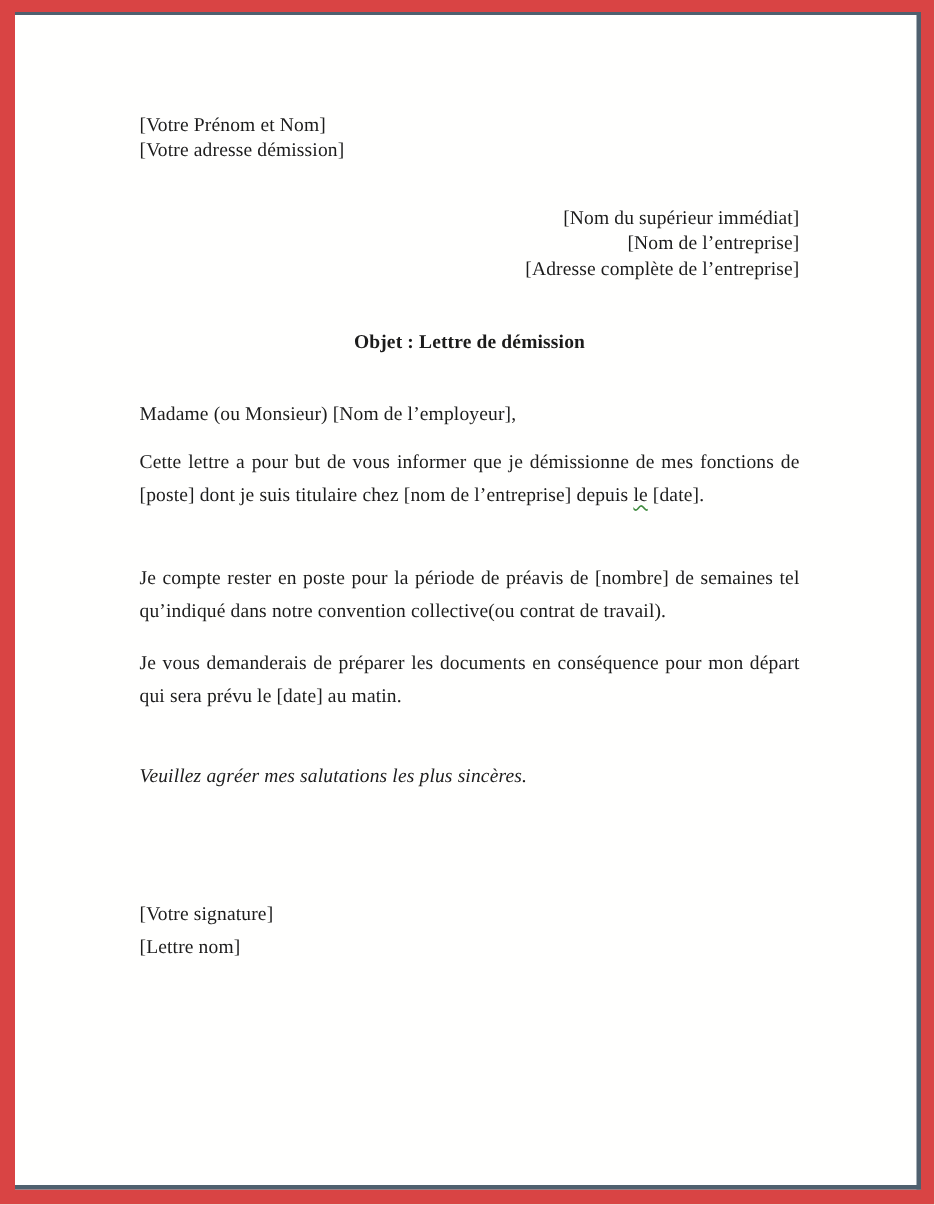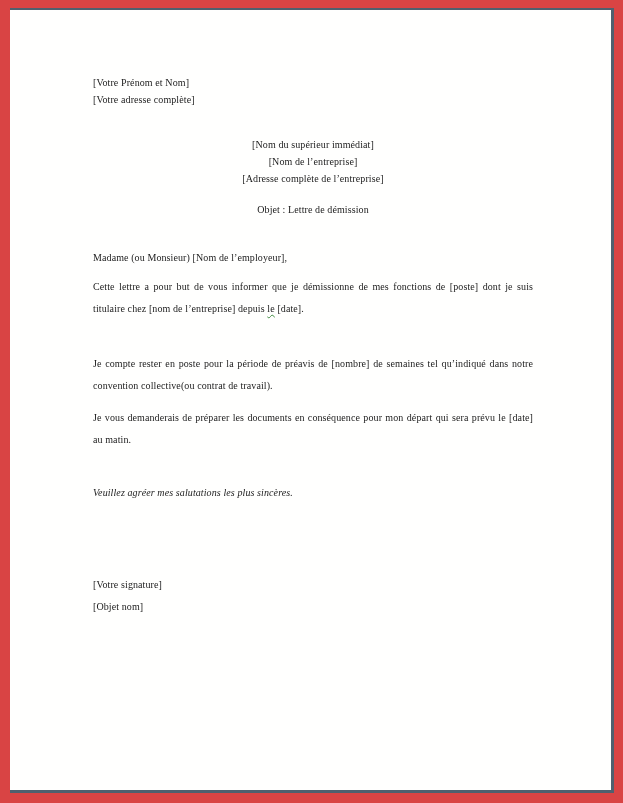--- a/index.html
+++ b/index.html
@@ -26,32 +26,32 @@
     height: 100%;
     box-sizing: border-box;
     background: #fffffe;
     border-top: 2px solid #4f606e;
     border-right: 3px solid #4f606e;
     border-bottom: 3px solid #4f606e;
   }
   .content {
     box-sizing: border-box;
     padding: 64px 78px 0 83px;
-    font-size: 10px;
+    font-size: 13px;
     line-height: 17px;
     color: #1c1c1c;
     letter-spacing: 0.1px;
   }
   .sender-block { text-align: left; }
-  .recipient-block { text-align: center; margin-top: 28px; }
+  .recipient-block { text-align: right; margin-top: 28px; }
   .place-date { text-align: right; margin-top: 30px; }
   .subject {
     text-align: center;
-    font-weight: normal;
-    margin-top: 14px;
+    font-weight: bold;
+    margin-top: 32px;
   }
   .salutation { margin-top: 31px; }
   .para {
     text-align: justify;
     line-height: 22px;
   }
   .para-1 { }
   .para-2 { margin-top: 33px; }
   .para-3 { margin-top: 8px; }
   .closing { margin-top: 31px; line-height: 22px; font-style: italic; }
@@ -66,21 +66,21 @@
 </style>
 </head>
 <body>
 
 <div class="page-frame">
   <div class="page-inner">
     <div class="content">
 
       <div class="sender-block">
         <div>[Votre Prénom et Nom]</div>
-        <div>[Votre adresse complète]</div>
+        <div>[Votre adresse démission]</div>
       </div>
 
       <div class="recipient-block">
         <div>[Nom du supérieur immédiat]</div>
         <div>[Nom de l’entreprise]</div>
         <div>[Adresse complète  de l’entreprise]</div>
       </div>
 
 
       <div class="subject">Objet : Lettre de démission</div>
@@ -90,18 +90,18 @@
       <p class="para para-1"><span>Cette lettre a pour but de vous informer que je démissionne de mes fonctions de [poste] dont je suis titulaire chez [nom de l’entreprise] depuis</span> <span class="wavy">le</span> <span>[date].</span></p>
 
       <p class="para para-2">Je compte rester en poste pour la période de préavis de [nombre] de semaines tel qu’indiqué dans notre convention collective(ou contrat de travail).</p>
 
       <p class="para para-3">Je vous demanderais de préparer les documents en conséquence pour mon départ qui sera prévu le [date] au matin.</p>
 
       <div class="closing">Veuillez agréer mes salutations les plus sincères.</div>
 
       <div class="signature-block">
         <div>[Votre signature]</div>
-        <div>[Objet nom]</div>
+        <div>[Lettre nom]</div>
       </div>
 
     </div>
   </div>
 </div>
 
 </body></html>

